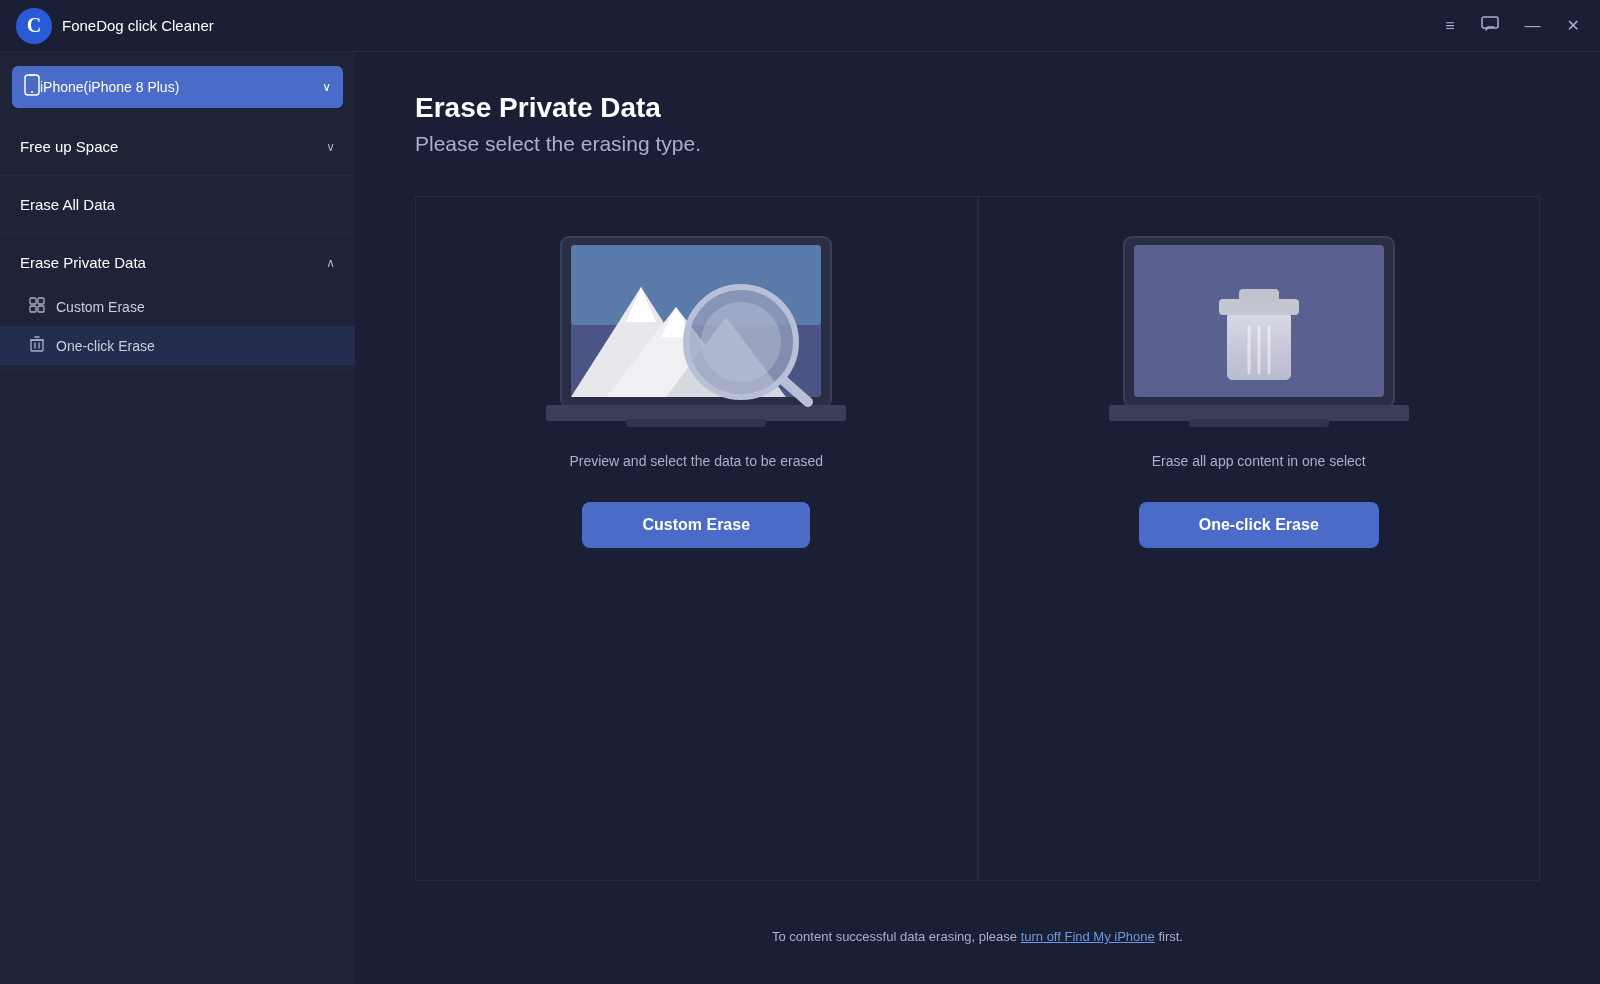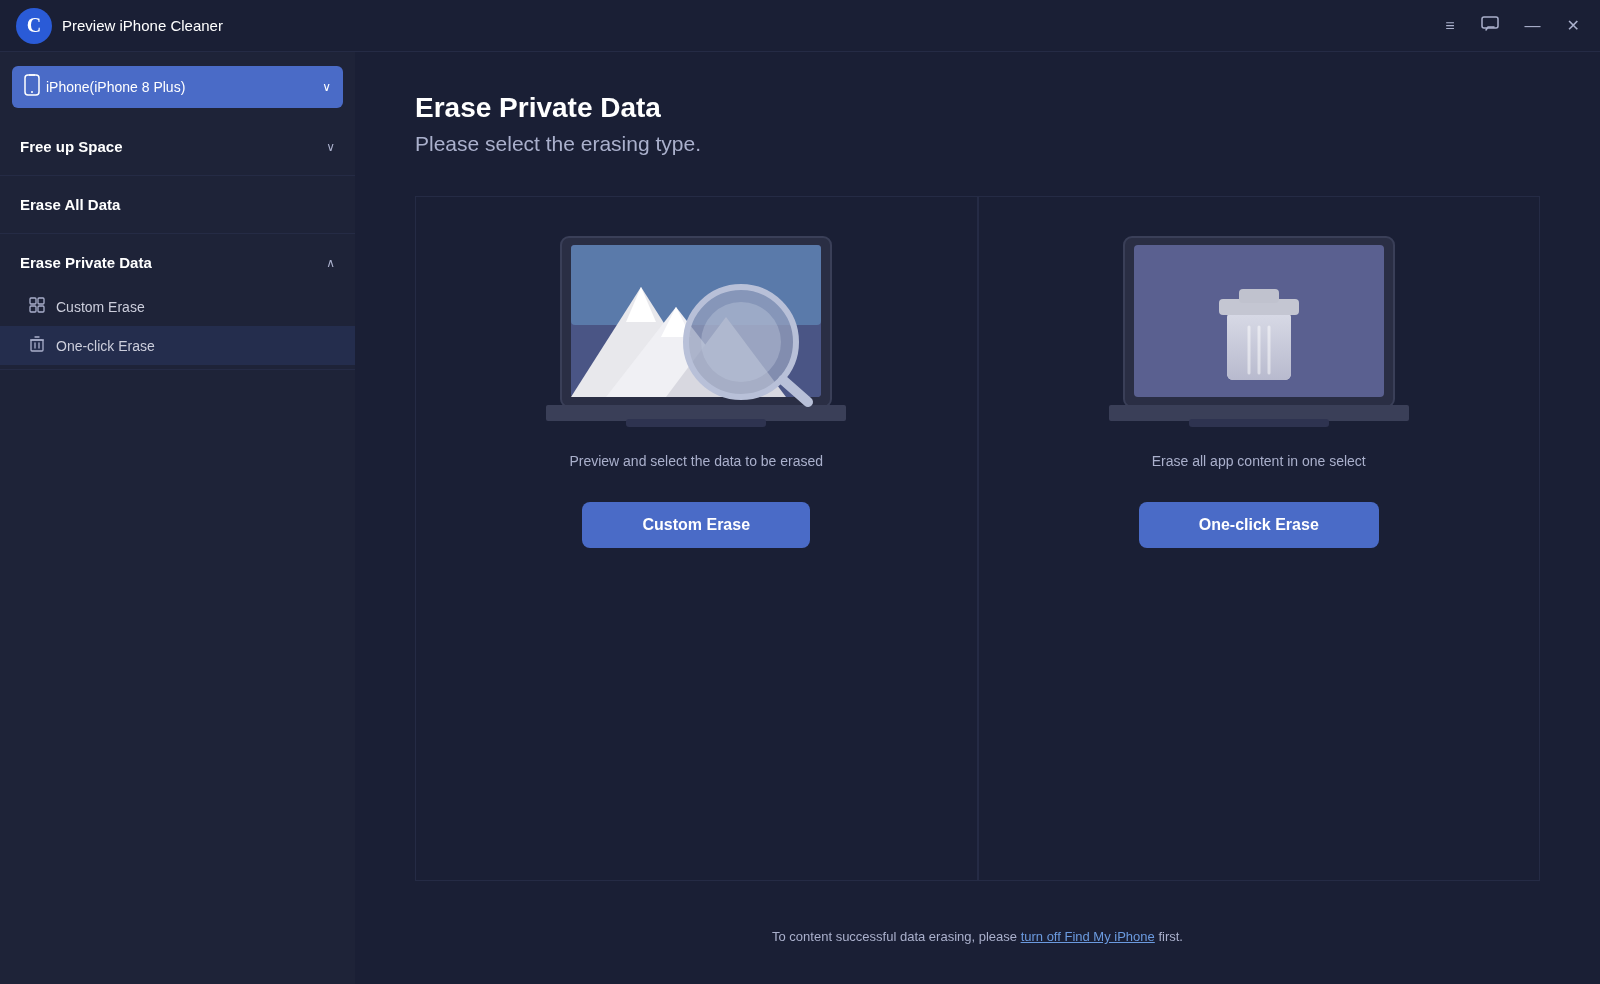--- a/index.html
+++ b/index.html
@@ -68,21 +68,21 @@
       padding-bottom: 16px;
     }
     .device-selector {
       margin: 14px 12px;
       background: #4a6bc7;
       border-radius: 6px;
       display: flex;
       align-items: center;
       padding: 8px 12px;
       cursor: pointer;
-      gap: 6px;
+      gap: 0;
     }
     .device-icon {
       font-size: 16px;
       color: #ffffff;
     }
     .device-name {
       flex: 1;
       font-size: 14px;
       color: #ffffff;
       font-weight: 500;
@@ -97,21 +97,21 @@
     }
     .sidebar-section-header {
       display: flex;
       align-items: center;
       justify-content: space-between;
       padding: 16px 20px;
       cursor: pointer;
     }
     .sidebar-section-title {
       font-size: 15px;
-      font-weight: 700;
+      font-weight: 400;
       color: #ffffff;
     }
     .sidebar-chevron {
       color: #aab0cc;
       font-size: 12px;
     }
 
     .sidebar-item {
       display: flex;
       align-items: center;
@@ -224,21 +224,21 @@
   </style>
 </head>
 <body>
 
 <div class="titlebar">
 
   <svg class="titlebar-logo" viewBox="0 0 36 36">
     <circle cx="18" cy="18" r="18" fill="#2a5bd7"></circle>
     <text x="18" y="24" text-anchor="middle" font-size="20" font-weight="700" fill="white" font-family="serif">C</text>
   </svg>
-  <span class="titlebar-title">Preview iPhone Cleaner</span>
+  <span class="titlebar-title">FoneDog click Cleaner</span>
   <div class="titlebar-controls">
     <button class="titlebar-btn">≡</button>
     <button class="titlebar-btn">
       <svg width="18" height="16" viewBox="0 0 18 16" fill="none">
           <rect x="1" y="1" width="16" height="11" rx="2" stroke="#aab0cc" stroke-width="1.5"></rect>
           <path d="M5 14l2-3h6" stroke="#aab0cc" stroke-width="1.5" stroke-linecap="round"></path>
         </svg>
     </button>
     <button class="titlebar-btn">—</button>
     <button class="titlebar-btn">✕</button>

